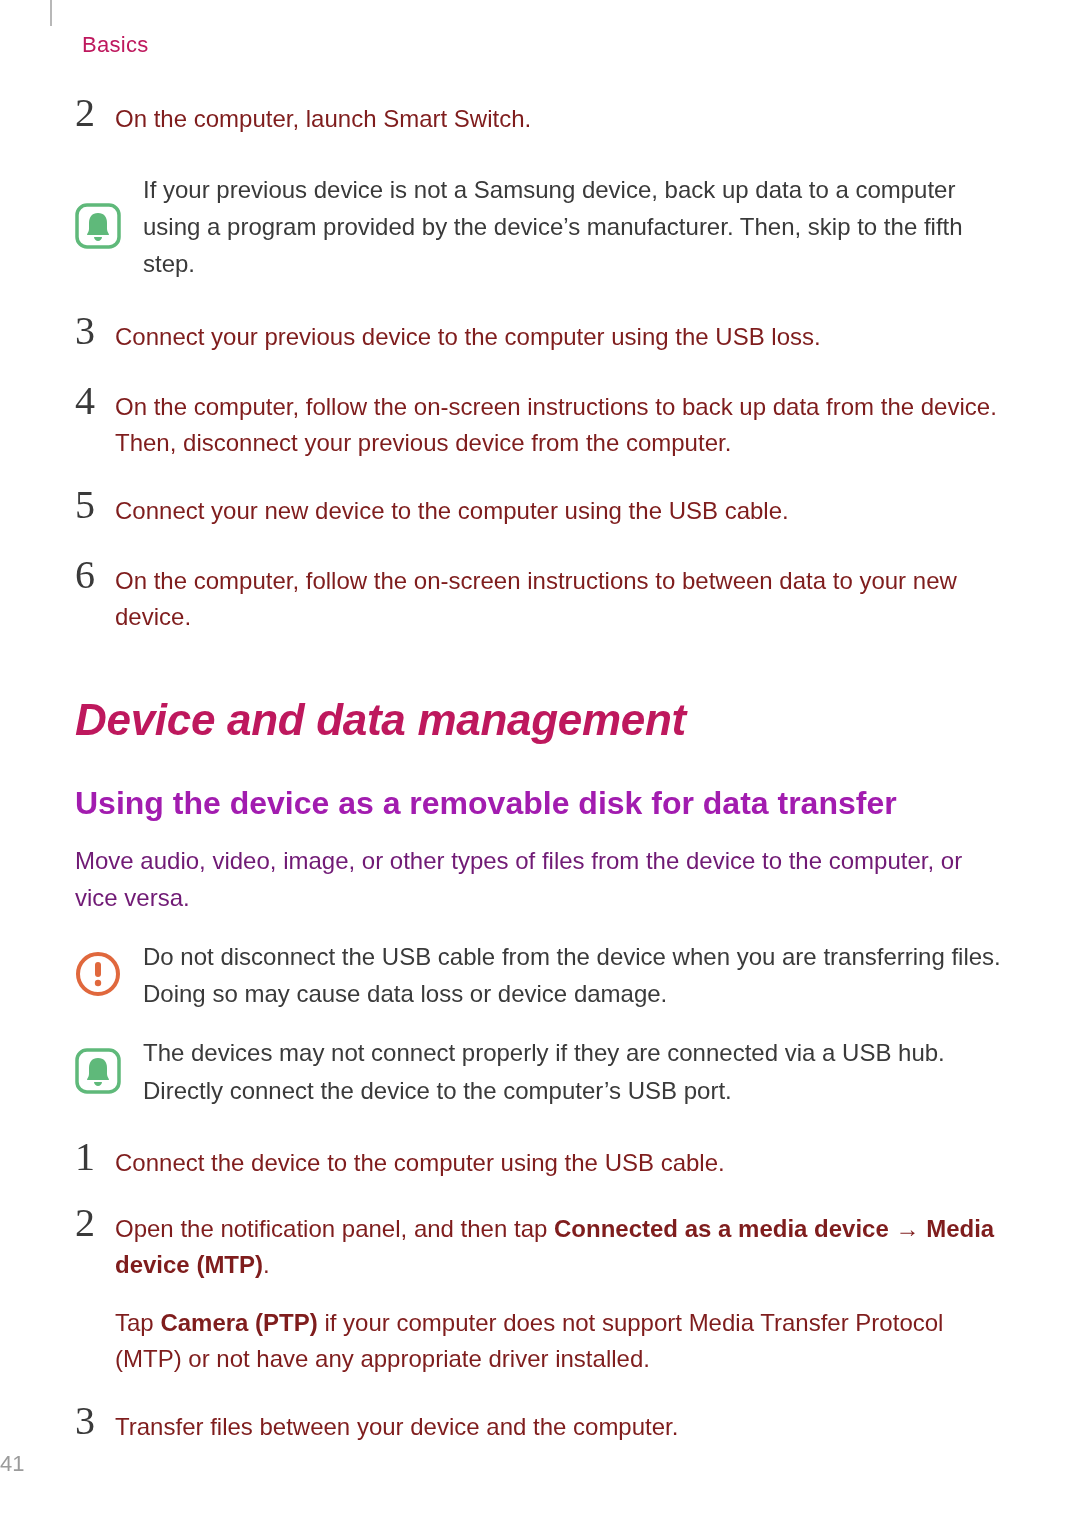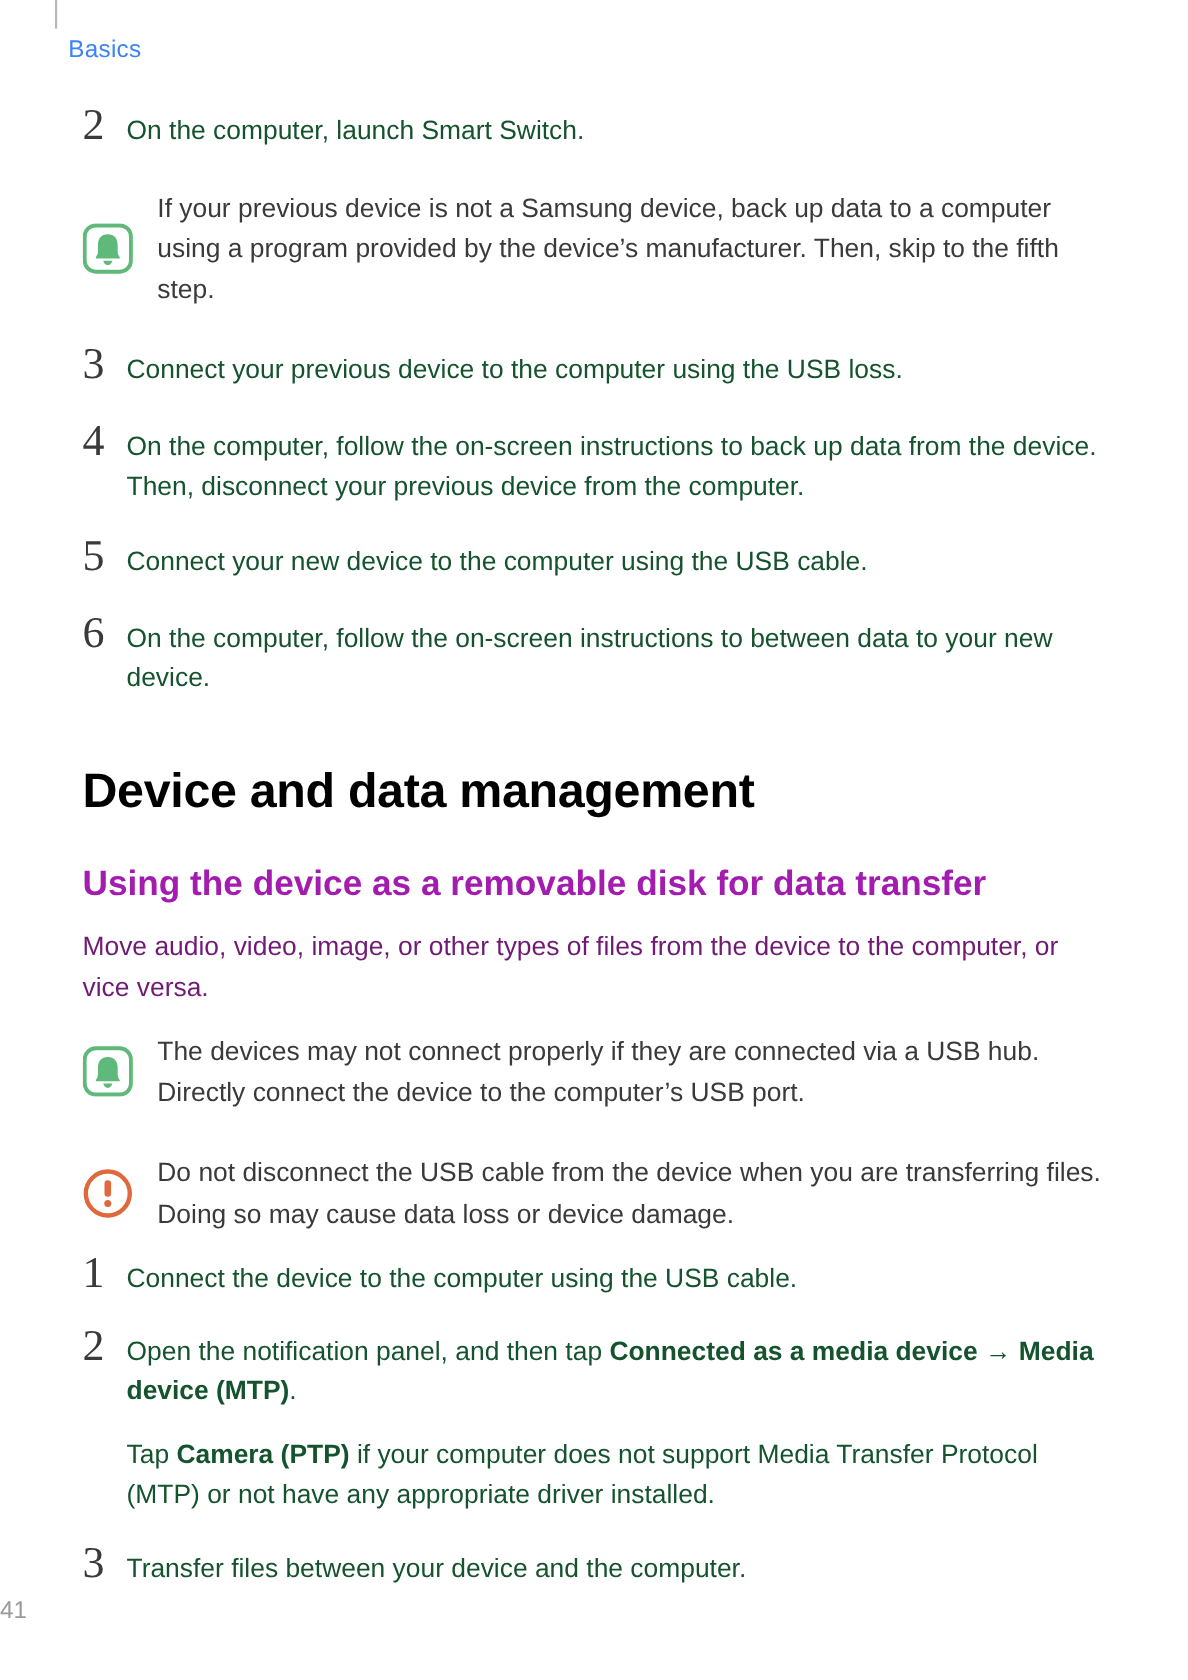--- a/index.html
+++ b/index.html
@@ -1,27 +1,27 @@
 <!DOCTYPE html>
 <html><head>
 <meta charset="utf-8">
 <style>
   * { box-sizing: border-box; margin: 0; padding: 0; }
   html, body { width: 1080px; height: 1527px; background: #fff; font-family: "Segoe UI", "Helvetica Neue", Arial, sans-serif; color: #3a3a3a; }
   .page { width: 1080px; height: 1527px; position: relative; padding: 34px 75px 0 50px; }
   .header-mark { position: absolute; top: 0; left: 50px; width: 2px; height: 26px; background: #b8b8b8; }
-  .header-label { position: absolute; top: 32px; left: 62px; font-size: 22px; color: #3b82f6; letter-spacing: 0.3px; }
+  .header-label { position: absolute; top: 32px; left: 82px; font-size: 22px; color: #be185d; letter-spacing: 0.3px; }
   .content { margin-top: 65px; margin-left: 25px; }
   .step { display: flex; align-items: flex-start; margin-bottom: 30px; }
   .step-num { width: 40px; flex: 0 0 40px; font-family: Georgia, "Times New Roman", serif; font-size: 40px; line-height: 1; color: #3a3a3a; text-align: left; position: relative; top: -6px; }
-  .step-text { flex: 1; font-size: 24px; line-height: 1.5; color: #14532d; padding-top: 2px; }
+  .step-text { flex: 1; font-size: 24px; line-height: 1.5; color: #7f1d1d; padding-top: 2px; }
   .note { display: flex; align-items: center; margin: 0 0 34px 0; }
   .note-icon { width: 46px; height: 46px; flex: 0 0 46px; margin-right: 22px; display: flex; align-items: center; justify-content: center; }
   .note-text { flex: 1; font-size: 24px; line-height: 1.55; color: #3a3a3a; padding-top: 2px; }
-  .h1 { font-size: 44px; font-weight: 700; color: #000000; margin: 60px 0 40px 0; letter-spacing: -0.3px; }
+  .h1 { font-size: 44px; font-weight: 700; color: #be185d; margin: 60px 0 40px 0; letter-spacing: -0.3px; font-style: italic; }
   .h2 { font-size: 32px; font-weight: 700; color: #a21caf; margin: 0 0 20px 0; }
   .body-para { font-size: 24px; line-height: 1.55; color: #701a75; margin-bottom: 20px; }
   .bold { font-weight: 700; }
   .arrow { font-family: Arial, sans-serif; }
   .page-num { position: absolute; bottom: 50px; left: 0; width: 100%; font-size: 22px; color: #9b9b9b; }
   .sub-para { margin-top: 22px; }
   .step-block .step { margin-bottom: 26px; }
   svg { display: block; }
 </style>
 </head>
@@ -68,40 +68,40 @@
       <div class="step-num">6</div>
       <div class="step-text">On the computer, follow the on-screen instructions to between data to your new device.</div>
     </div>
 
     <div class="h1">Device and data management</div>
 
     <div class="h2">Using the device as a removable disk for data transfer</div>
 
     <div class="body-para">Move audio, video, image, or other types of files from the device to the computer, or vice versa.</div>
 
+    <div class="note" style="margin-bottom:20px;">
+      <div class="note-icon">
+        <svg width="46" height="46" viewBox="0 0 46 46">
+          <circle cx="23" cy="23" r="20" fill="none" stroke="#e0683d" stroke-width="4"></circle>
+          <rect x="20" y="11" width="6" height="15" rx="3" fill="#e0683d"></rect>
+          <circle cx="23" cy="32" r="3.2" fill="#e0683d"></circle>
+        </svg>
+      </div>
+      <div class="note-text">Do not disconnect the USB cable from the device when you are transferring files. Doing so may cause data loss or device damage.</div>
+    </div>
+
     <div class="note">
       <div class="note-icon">
         <svg width="46" height="46" viewBox="0 0 46 46">
           <rect x="2" y="2" width="42" height="42" rx="10" ry="10" fill="none" stroke="#5fb97a" stroke-width="3.5"></rect>
           <path d="M23 10 C17 10 14 14 14 20 L14 26 C14 29 12 30 12 32 L34 32 C34 30 32 29 32 26 L32 20 C32 14 29 10 23 10 Z" fill="#5fb97a"></path>
           <path d="M19 34 C19 36 21 38 23 38 C25 38 27 36 27 34 Z" fill="#5fb97a"></path>
         </svg>
       </div>
       <div class="note-text">The devices may not connect properly if they are connected via a USB hub. Directly connect the device to the computer’s USB port.</div>
-    </div>
-
-    <div class="note" style="margin-bottom:20px;">
-      <div class="note-icon">
-        <svg width="46" height="46" viewBox="0 0 46 46">
-          <circle cx="23" cy="23" r="20" fill="none" stroke="#e0683d" stroke-width="4"></circle>
-          <rect x="20" y="11" width="6" height="15" rx="3" fill="#e0683d"></rect>
-          <circle cx="23" cy="32" r="3.2" fill="#e0683d"></circle>
-        </svg>
-      </div>
-      <div class="note-text">Do not disconnect the USB cable from the device when you are transferring files. Doing so may cause data loss or device damage.</div>
     </div>
 
     <div class="step-block">
 
       <div class="step">
         <div class="step-num">1</div>
         <div class="step-text">Connect the device to the computer using the USB cable.</div>
       </div>
 
       <div class="step" style="margin-bottom:30px;">

